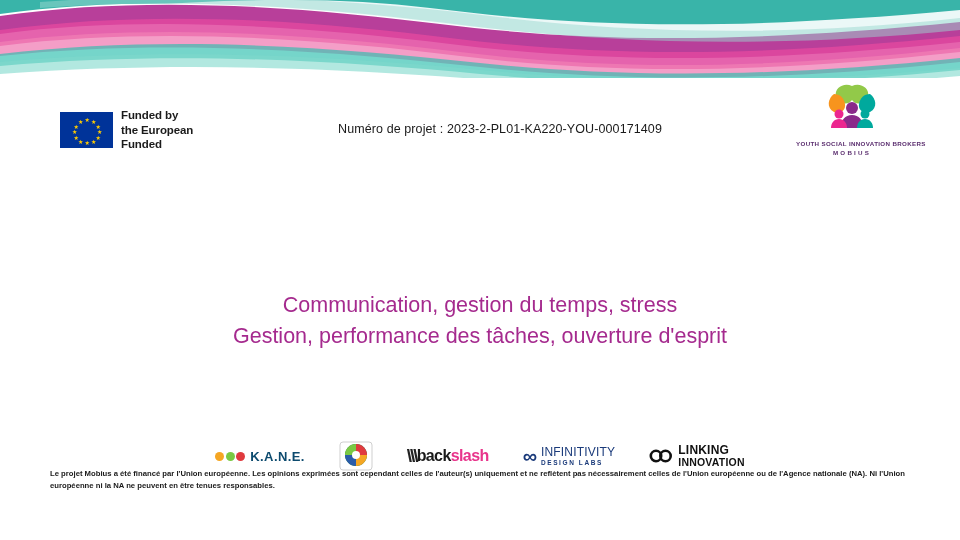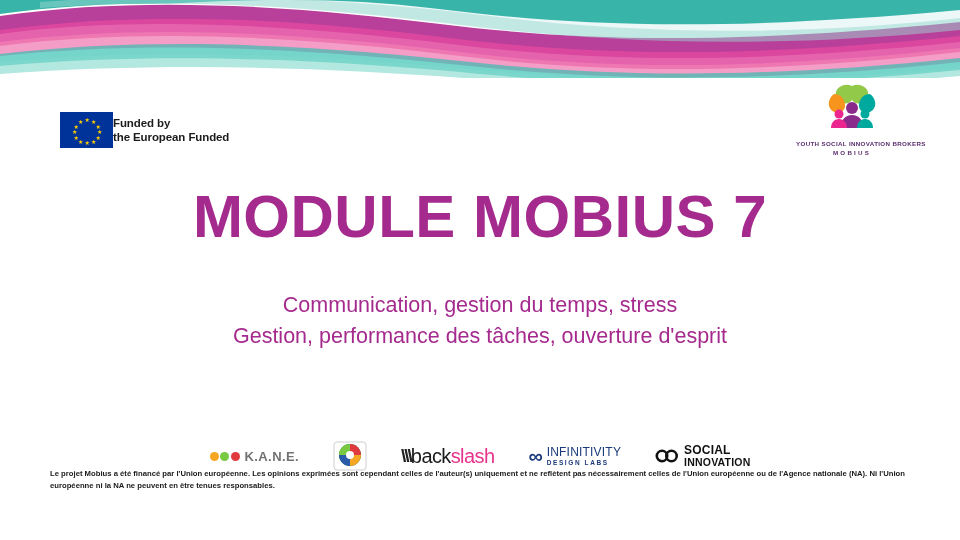--- a/index.html
+++ b/index.html
@@ -44,20 +44,21 @@
     position: relative;
     flex: 0 0 auto;
   }
   .eu-star {
     position: absolute;
     color: #FFCC00;
     font-size: 6px;
     line-height: 6px;
   }
   .eu-text {
+    margin-left: 8px;
     font-size: 11.5px;
     font-weight: bold;
     color: #1b1b1b;
     line-height: 1.25;
     letter-spacing: -0.1px;
   }
 
   
   .project-number {
     position: absolute;
@@ -131,27 +132,27 @@
     display: flex;
     align-items: center;
     justify-content: center;
     gap: 34px;
   }
   .partner { display: flex; align-items: center; height: 30px; }
 
   .kane-dots { display: flex; align-items: center; gap: 1.5px; }
   .kane-dot { width: 9px; height: 9px; border-radius: 50%; }
   .kane-text {
-    font-size: 13px; font-weight: bold; color: #737373; margin-left: 5px;
+    font-size: 13px; font-weight: bold; color: #0c4a6e; margin-left: 5px;
     letter-spacing: 0.4px;
   }
 
   .backslash-wrap { display: flex; align-items: center; }
   .backslash-bars { font-size: 19px; font-weight: bold; color: #222; letter-spacing: -2px; }
-  .backslash-text { font-size: 20px; font-weight: normal; color: #1a1a1a; letter-spacing: -0.6px; }
+  .backslash-text { font-size: 16px; font-weight: bold; color: #1a1a1a; letter-spacing: -0.6px; }
   .backslash-text .hl { color: #E8348B; }
 
   .inf-wrap { display: flex; align-items: center; gap: 4px; }
   .inf-sym { font-size: 20px; color: #1a3a7a; font-weight: bold; line-height: 1; }
   .inf-name { font-size: 12px; font-weight: normal; color: #1a3a7a; letter-spacing: 0.2px; line-height: 1.05; }
   .inf-sub { font-size: 6.5px; font-weight: bold; color: #1a3a7a; letter-spacing: 1.6px; }
 
   .link-wrap { display: flex; align-items: center; gap: 5px; }
   .link-name { font-size: 12px; font-weight: bold; color: #111; line-height: 1.05; letter-spacing: 0.2px; }
   .link-sub { font-size: 10.5px; font-weight: bold; color: #111; letter-spacing: 0.2px; }
@@ -200,40 +201,40 @@
       <span class="eu-star" style="left:12px;top:17px;">★</span>
       <span class="eu-star" style="left:13.5px;top:11.5px;">★</span>
       <span class="eu-star" style="left:18px;top:6.8px;">★</span>
     </div>
     <div class="eu-text">
       <div>Funded by</div>
       <div>the European Funded</div>
     </div>
   </div>
 
+  <div class="project-number">Numéro de projet : 2023-2-PL01-KA220-YOU-000171409</div>
 
   <div class="mobius-logo">
     <svg class="mobius-mark" width="112" height="52" viewBox="0 0 112 52" xmlns="http://www.w3.org/2000/svg">
       <g transform="translate(30,2)">
         <path d="M26,2 C34,-2 44,4 42,12 C40,20 30,22 26,16 C22,22 12,20 10,12 C8,4 18,-2 26,2 Z" fill="#8cc63f" opacity="0.95"></path>
         <path d="M8,10 C2,14 0,24 8,28 C14,31 20,26 19,20 C18,14 14,10 8,10 Z" fill="#f7941e"></path>
         <path d="M44,10 C50,14 52,24 44,28 C38,31 32,26 33,20 C34,14 38,10 44,10 Z" fill="#00a99d"></path>
         <circle cx="26" cy="24" r="6" fill="#8a2a8a"></circle>
         <path d="M26,31 C19,31 15,36 15,44 L37,44 C37,36 33,31 26,31 Z" fill="#8a2a8a"></path>
         <circle cx="13" cy="30" r="4.5" fill="#ec268f"></circle>
         <path d="M13,35 C8,35 5,39 5,44 L21,44 C21,39 18,35 13,35 Z" fill="#ec268f"></path>
         <circle cx="39" cy="30" r="4.5" fill="#00a99d"></circle>
         <path d="M39,35 C34,35 31,39 31,44 L47,44 C47,39 44,35 39,35 Z" fill="#00a99d"></path>
       </g>
     </svg>
     <div class="mobius-cap">YOUTH SOCIAL INNOVATION BROKERS</div>
     <div class="mobius-cap2">MOBIUS</div>
   </div>
 
-  <div class="main-title">MODULE MOBIUS 7</div>
 
   <div class="subtitle">
     <div>Communication, gestion du temps, stress</div>
     <div>Gestion, performance des tâches, ouverture d'esprit</div>
   </div>
 
   <div class="partners">
 
     <div class="partner">
       <div class="kane-dots">
@@ -268,21 +269,21 @@
         <div class="inf-sub">DESIGN LABS</div>
       </span>
     </div>
 
     <div class="partner link-wrap">
       <svg width="24" height="16" viewBox="0 0 24 16" xmlns="http://www.w3.org/2000/svg">
         <circle cx="7" cy="8" r="5.2" fill="none" stroke="#111" stroke-width="2.6"></circle>
         <circle cx="16.5" cy="8" r="5.2" fill="none" stroke="#111" stroke-width="2.6"></circle>
       </svg>
       <span>
-        <div class="link-name">SOCIAL</div>
+        <div class="link-name">LINKING</div>
         <div class="link-sub">INNOVATION</div>
       </span>
     </div>
 
   </div>
 
   <div class="disclaimer">Le projet Mobius a été financé par l'Union européenne. Les opinions exprimées sont cependant celles de l'auteur(s) uniquement et ne reflètent pas nécessairement celles de l'Union européenne ou de l'Agence nationale (NA). Ni l'Union européenne ni la NA ne peuvent en être tenues responsables.</div>
 
 </div>
 

